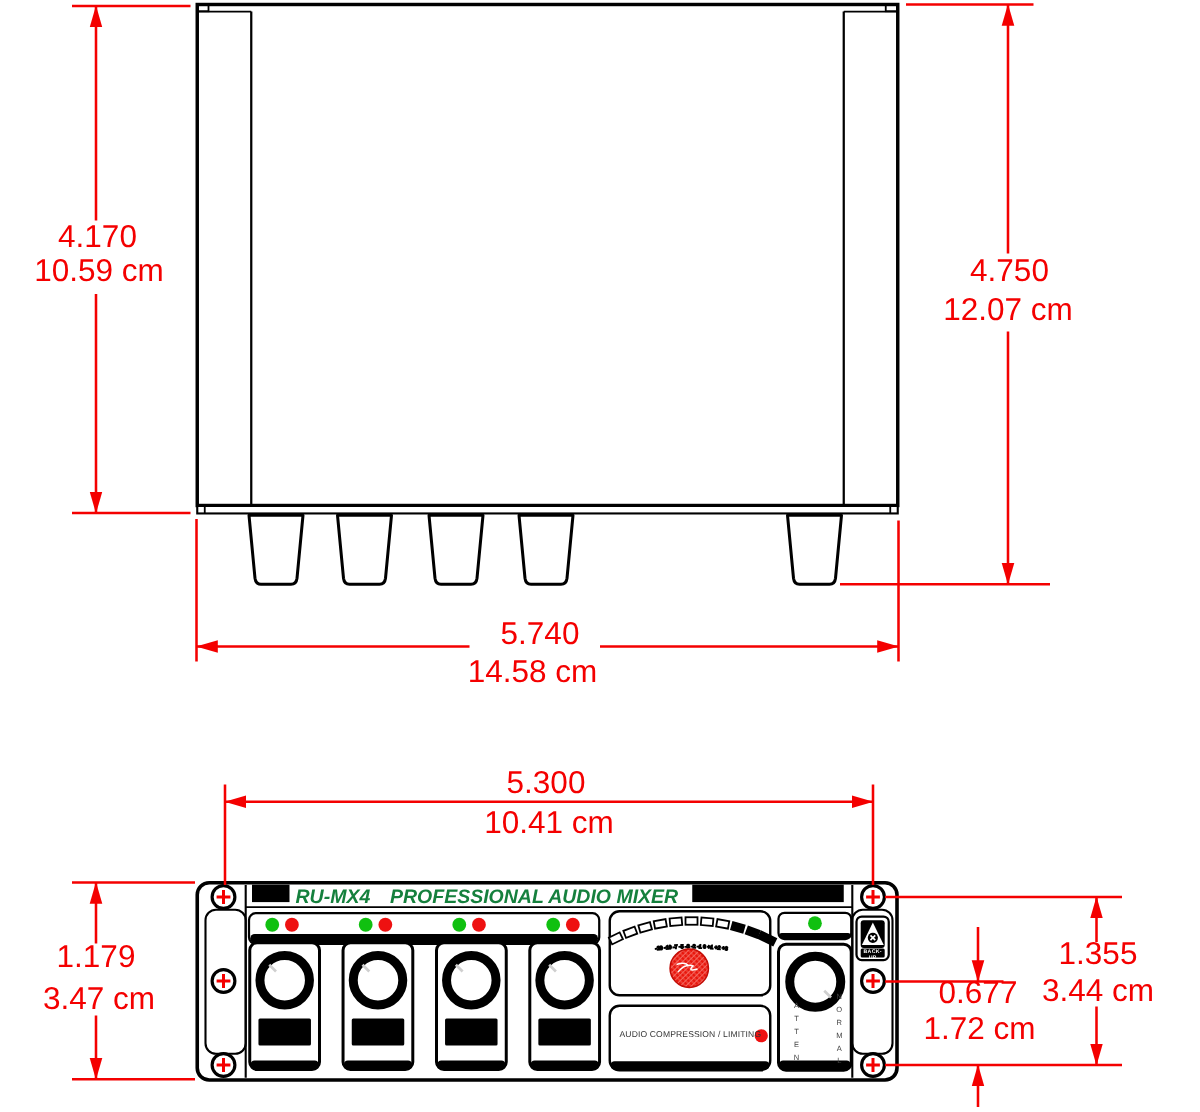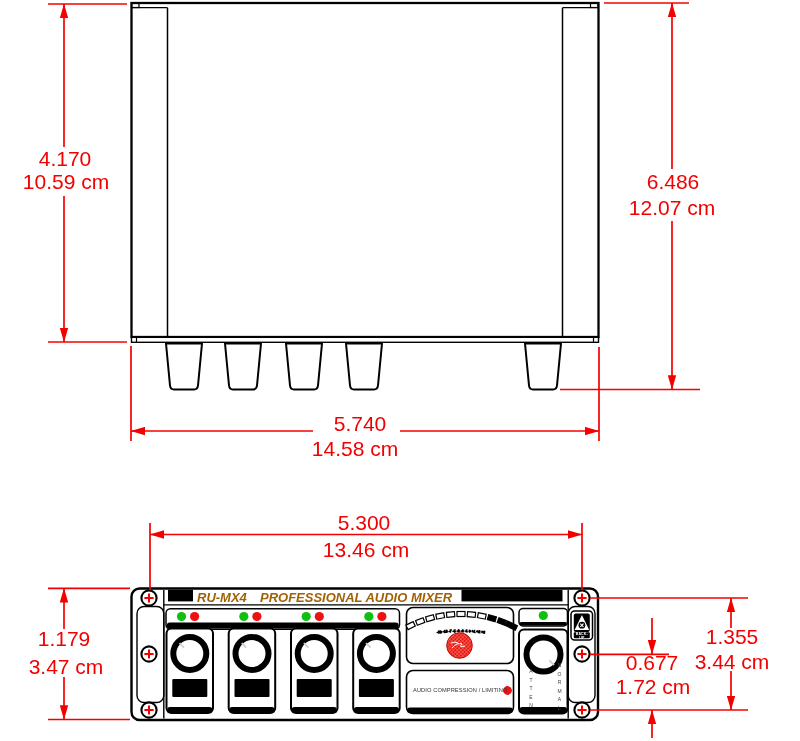--- a/index.html
+++ b/index.html
@@ -2,21 +2,21 @@
 <html><head>
 <meta charset="utf-8">
 <style>
   html,body{margin:0;padding:0;background:#ffffff;}
   #stage{position:relative;width:800px;height:741px;background:#fff;overflow:hidden;
          font-family:"Liberation Sans",sans-serif;}
   #art{position:absolute;left:0;top:0;}
   .dim{position:absolute;transform:translate(-50%,-50%);color:#f40000;
        font:21px/1 "Liberation Sans",sans-serif;white-space:nowrap;}
   .title-model,.title-name{position:absolute;font:italic bold 13px/1 "Liberation Sans",sans-serif;
-       color:#a16207;white-space:nowrap;}
+       color:#15803d;white-space:nowrap;}
   .comp-label{position:absolute;font:5.7px/1 "Liberation Sans",sans-serif;color:#333;
        letter-spacing:.1px;white-space:nowrap;}
   .vtext{position:absolute;writing-mode:vertical-lr;text-orientation:upright;
        font:5px/1 "Liberation Sans",sans-serif;letter-spacing:2.6px;color:#444;}
   .backup-label{position:absolute;font:bold 3.5px/1 "Liberation Sans",sans-serif;color:#fff;
        width:16px;text-align:center;letter-spacing:.2px;}
 </style>
 </head>
 <body>
 
@@ -217,26 +217,26 @@
     <line x1="731" y1="671" x2="731" y2="710" marker-end="url(#arr)"></line>
 
     <line x1="590" y1="654.3" x2="669" y2="654.3"></line>
     <line x1="652" y1="618" x2="652" y2="654.3" marker-end="url(#arr)"></line>
     <line x1="652" y1="738" x2="652" y2="710" marker-end="url(#arr)"></line>
   </g>
 </svg>
 
 <span class="dim" style="left:65px;top:158px">4.170</span>
 <span class="dim" style="left:66px;top:181px">10.59 cm</span>
-<span class="dim" style="left:673px;top:181px">6.486</span>
+<span class="dim" style="left:673px;top:181px">4.750</span>
 <span class="dim" style="left:672px;top:207px">12.07 cm</span>
 <span class="dim" style="left:360px;top:423px">5.740</span>
 <span class="dim" style="left:355px;top:448px">14.58 cm</span>
 <span class="dim" style="left:364px;top:522px">5.300</span>
-<span class="dim" style="left:366px;top:549px">13.46 cm</span>
+<span class="dim" style="left:366px;top:549px">10.41 cm</span>
 <span class="dim" style="left:64px;top:638px">1.179</span>
 <span class="dim" style="left:66px;top:666px">3.47 cm</span>
 <span class="dim" style="left:732px;top:636px">1.355</span>
 <span class="dim" style="left:732px;top:661px">3.44 cm</span>
 <span class="dim" style="left:652px;top:662px">0.677</span>
 <span class="dim" style="left:653px;top:686px">1.72 cm</span>
 
 <span class="title-model" style="left:197px;top:590.5px">RU-MX4</span>
 <span class="title-name" style="left:260px;top:590.5px">PROFESSIONAL AUDIO MIXER</span>
 

